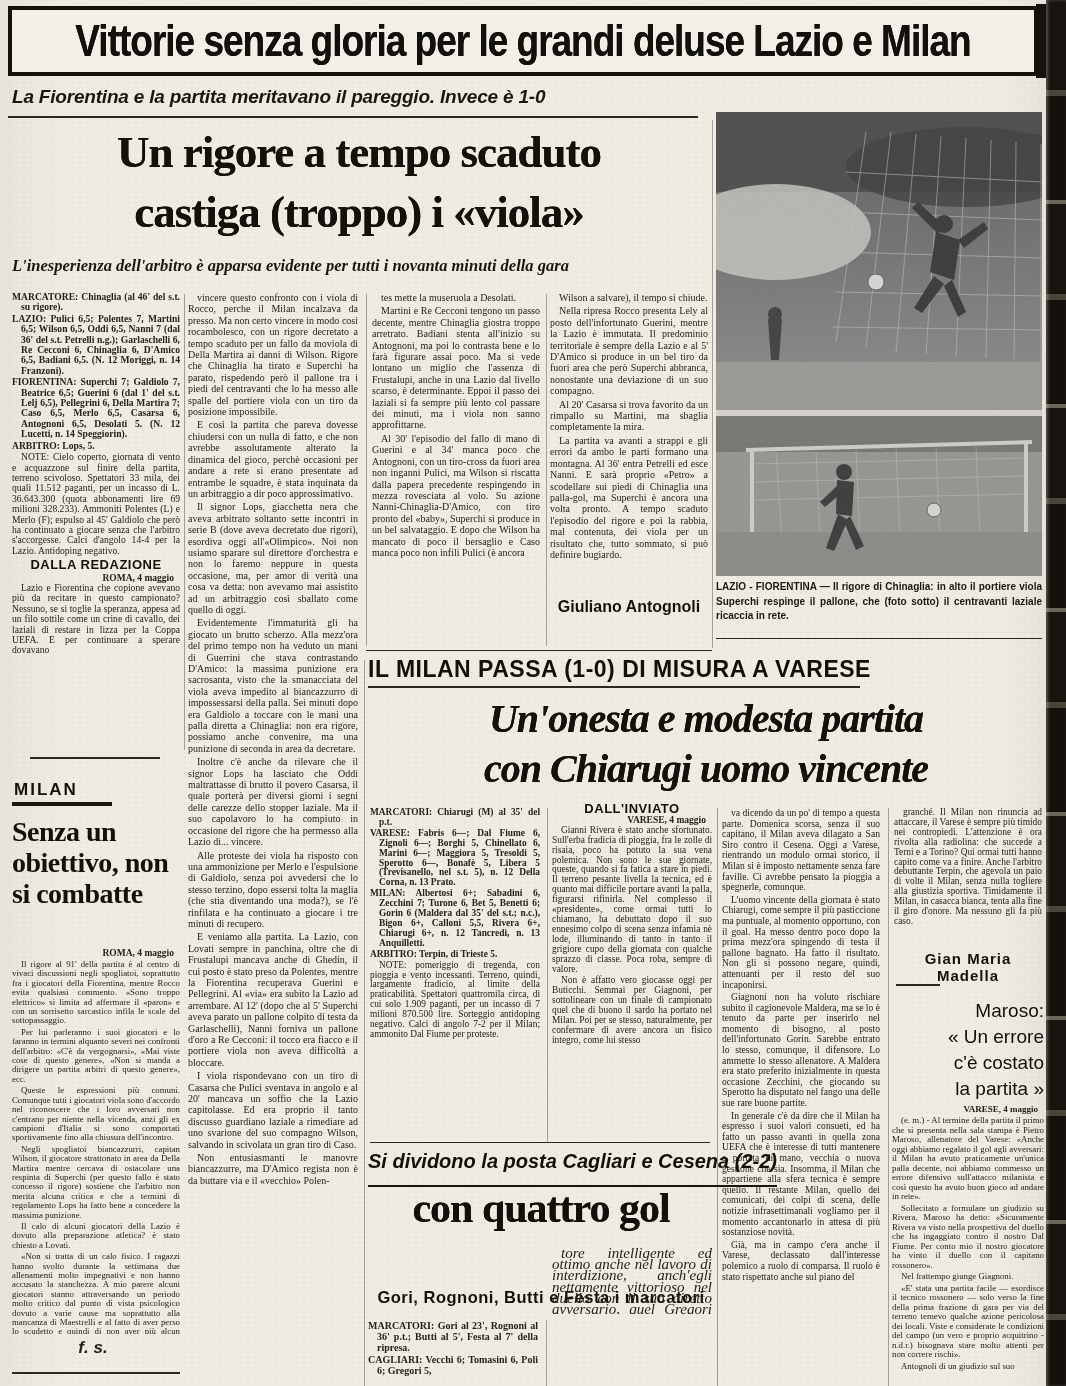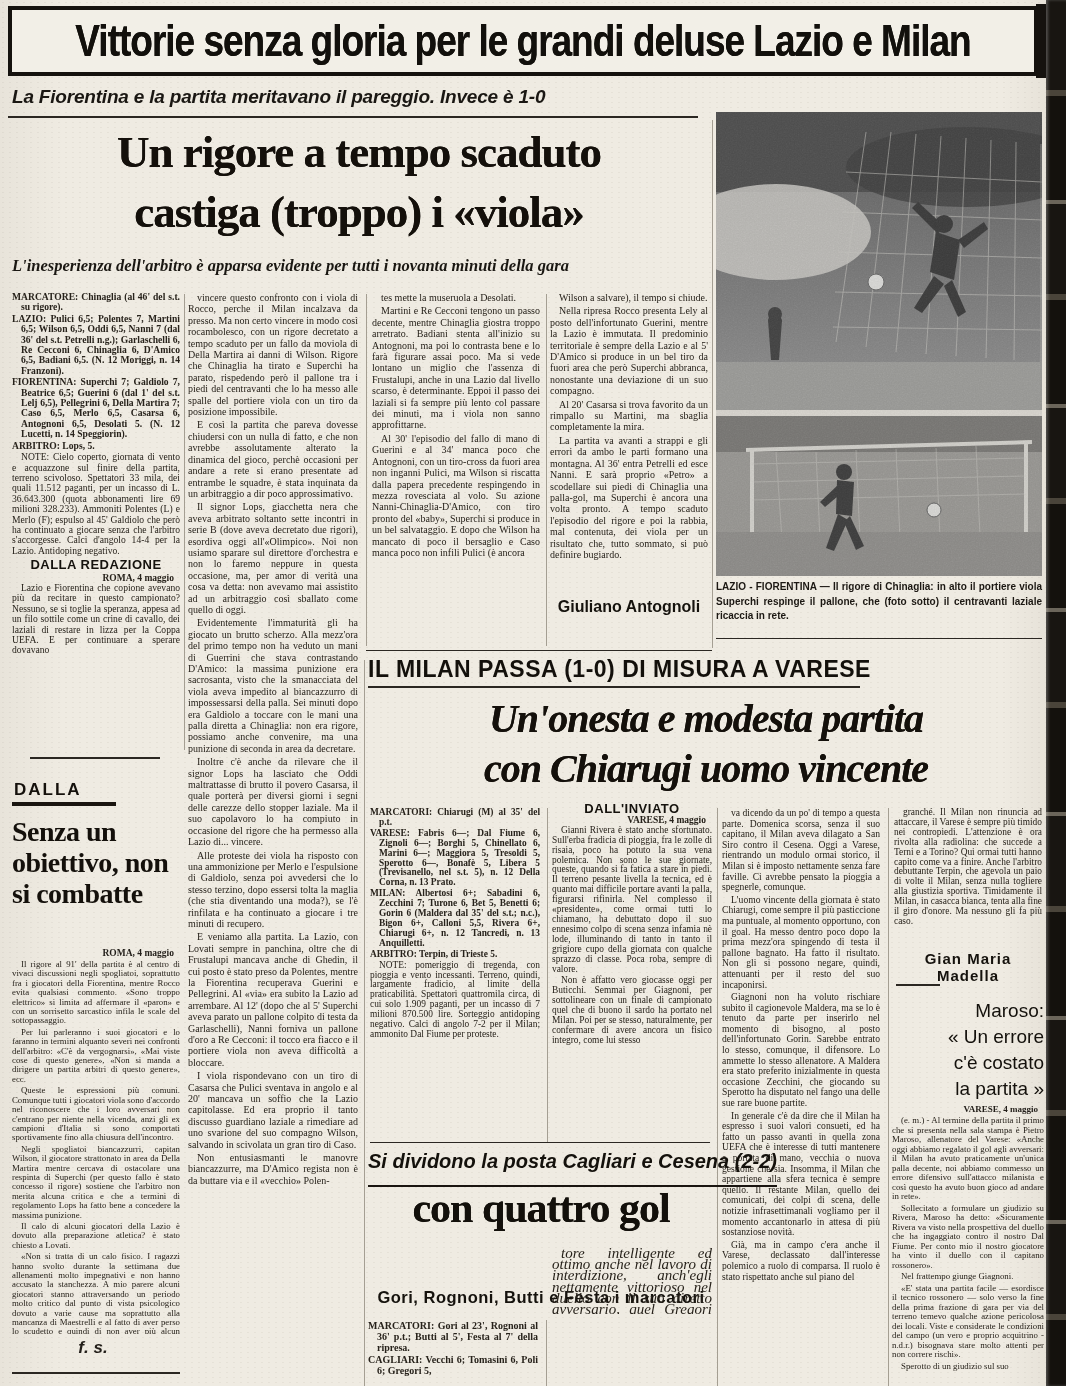--- a/index.html
+++ b/index.html
@@ -135,21 +135,21 @@
     </div>
   <div class="abs byline" style="left:550px;top:598px;width:158px;font-size:16px">Giuliano Antognoli</div>
   <div class="abs hrule" style="left:366px;top:650px;width:346px"></div>
 
   <div class="abs vrule" style="left:184px;top:294px;height:456px"></div>
   <div class="abs vrule" style="left:366px;top:294px;height:352px"></div>
   <div class="abs vrule" style="left:546px;top:294px;height:352px"></div>
   <div class="abs vrule" style="left:712px;top:120px;height:528px"></div>
   <div class="abs vrule" style="left:364px;top:660px;height:726px"></div>
 
-  <div class="abs lovati-label sans">DALLA</div>
+  <div class="abs lovati-label sans">MILAN</div>
   <div class="abs lovati-headline">Senza un obiettivo, non si combatte</div>
   <div class="abs dateline" style="left:12px;top:948px;width:168px;font-size:9.5px;font-weight:700">ROMA, 4 maggio</div>
   <div class="abs body-col sz6" style="left:12px;top:960px;width:168px;height:374px">
       <p>Il rigore al 91' della partita è al centro di vivaci discussioni negli spogliatoi, soprattutto fra i giocatori della Fiorentina, mentre Rocco evita qualsiasi commento. «Sono troppo elettrico» si limita ad affermare il «paron» e con un sorrisetto sarcastico infila le scale del sottopassaggio.</p>
       <p>Per lui parleranno i suoi giocatori e lo faranno in termini alquanto severi nei confronti dell'arbitro: «C'è da vergognarsi», «Mai viste cose di questo genere», «Non si manda a dirigere un partita arbitri di questo genere», ecc.</p>
       <p>Queste le espressioni più comuni. Comunque tutti i giocatori viola sono d'accordo nel riconoscere che i loro avversari non c'entrano per niente nella vicenda, anzi gli ex campioni d'Italia si sono comportati sportivamente fino alla chiusura dell'incontro.</p>
       <p>Negli spogliatoi biancazzurri, capitan Wilson, il giocatore strattonato in area da Della Martira mentre cercava di ostacolare una respinta di Superchi (per questo fallo è stato concesso il rigore) sostiene che l'arbitro non merita alcuna critica e che a termini di regolamento Lops ha fatto bene a concedere la massima punizione.</p>
       <p>Il calo di alcuni giocatori della Lazio è dovuto alla preparazione atletica? è stato chiesto a Lovati.</p>
       <p>«Non si tratta di un calo fisico. I ragazzi hanno svolto durante la settimana due allenamenti molto impegnativi e non hanno accusato la stanchezza. A mio parere alcuni giocatori stanno attraversando un periodo molto critico dal punto di vista psicologico dovuto a varie cause ma soprattutto alla mancanza di Maestrelli e al fatto di aver perso lo scudetto e quindi di non aver più alcun obiettivo che li spinga a combattere con accanimento».</p>
     </div>
@@ -313,19 +313,19 @@
       <div>« Un errore</div>
       <div>c'è costato</div>
       <div>la partita »</div>
     </div>
   <div class="abs dateline" style="left:892px;top:1104px;width:152px;font-weight:700;font-size:9px">VARESE, 4 maggio</div>
   <div class="abs body-col sz5" style="left:892px;top:1116px;width:152px;height:270px">
       <p>(e. m.) - Al termine della partita il primo che si presenta nella sala stampa è Pietro Maroso, allenatore del Varese: «Anche oggi abbiamo regalato il gol agli avversari: il Milan ha avuto praticamente un'unica palla decente, noi abbiamo commesso un errore difensivo sull'attacco milanista e così questo ha avuto buon gioco ad andare in rete».</p>
       <p>Sollecitato a formulare un giudizio su Rivera, Maroso ha detto: «Sicuramente Rivera va visto nella prospettiva del duello che ha ingaggiato contro il nostro Dal Fiume. Per conto mio il nostro giocatore ha vinto il duello con il capitano rossonero».</p>
       <p>Nel frattempo giunge Giagnoni.</p>
       <p>«E' stata una partita facile — esordisce il tecnico rossonero — solo verso la fine della prima frazione di gara per via del terreno temevo qualche azione pericolosa dei locali. Viste e considerate le condizioni del campo (un vero e proprio acquitrino - n.d.r.) bisognava stare molto attenti per non correre rischi».</p>
-      <p>Sperotto di un giudizio sul suo</p>
+      <p>Antognoli di un giudizio sul suo</p>
     </div>
 
   <div class="abs edge-corner"></div>
   <div class="abs edge-strip"></div>
 
 </div>
 
 </body></html>

